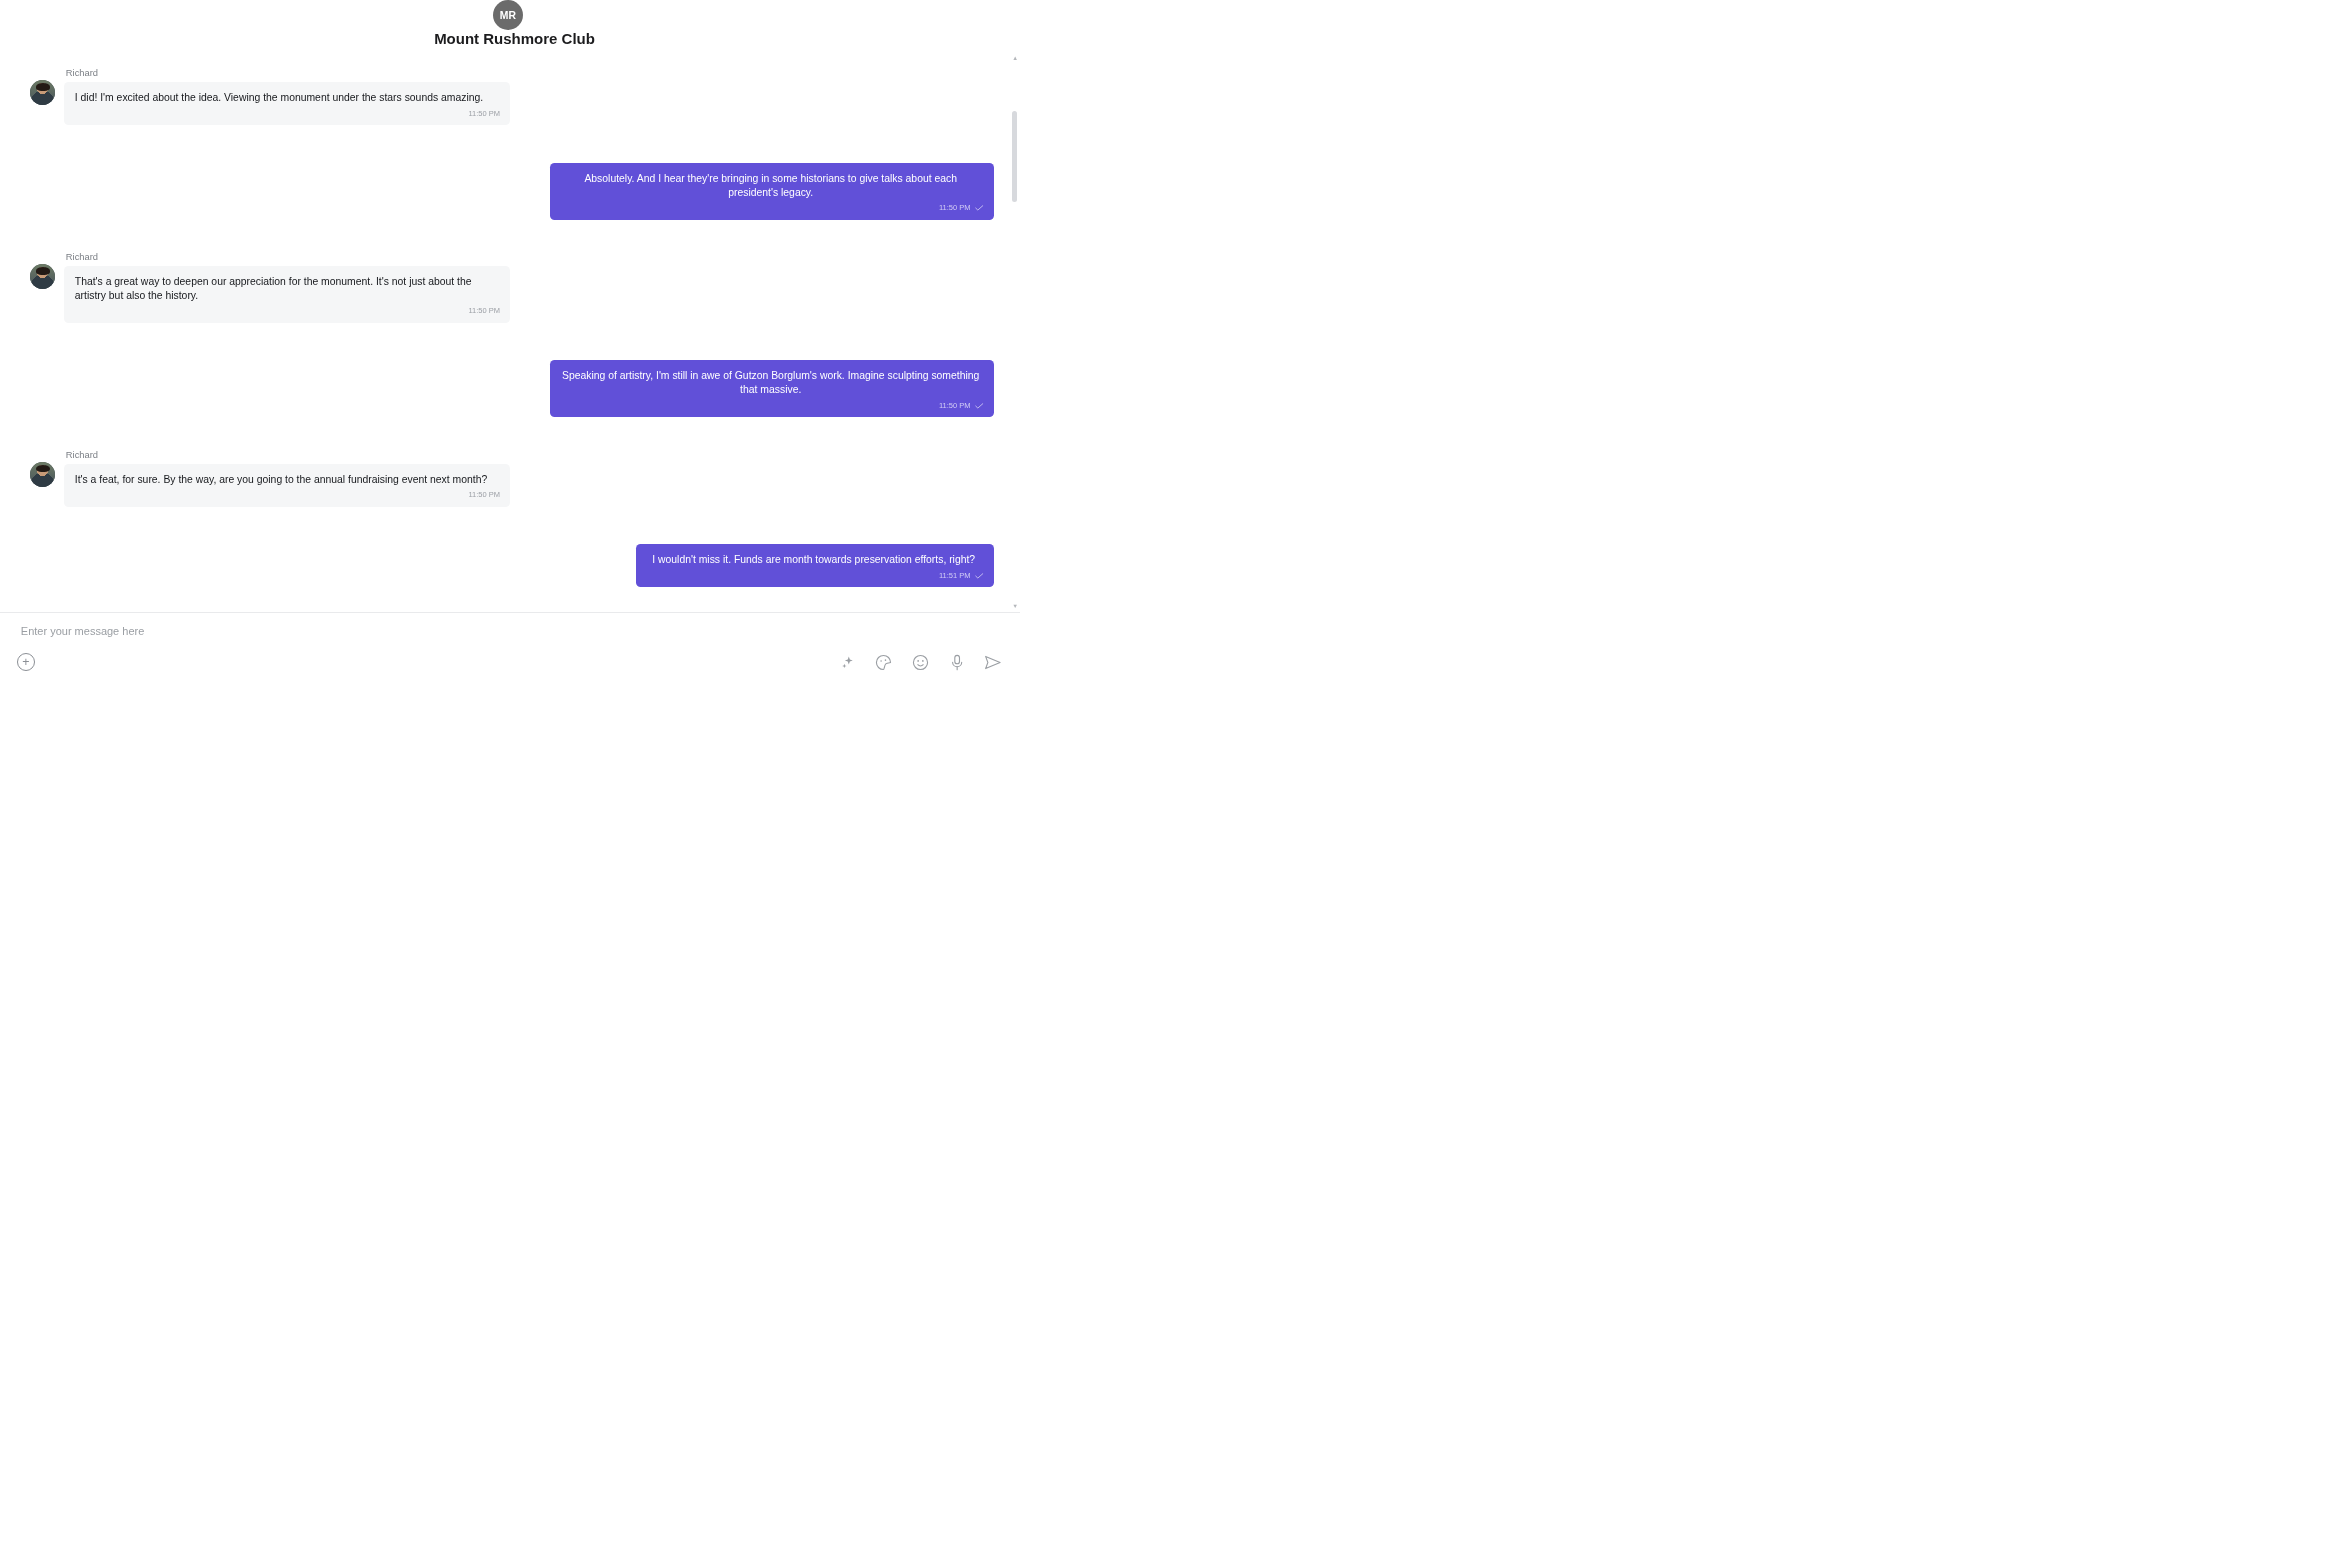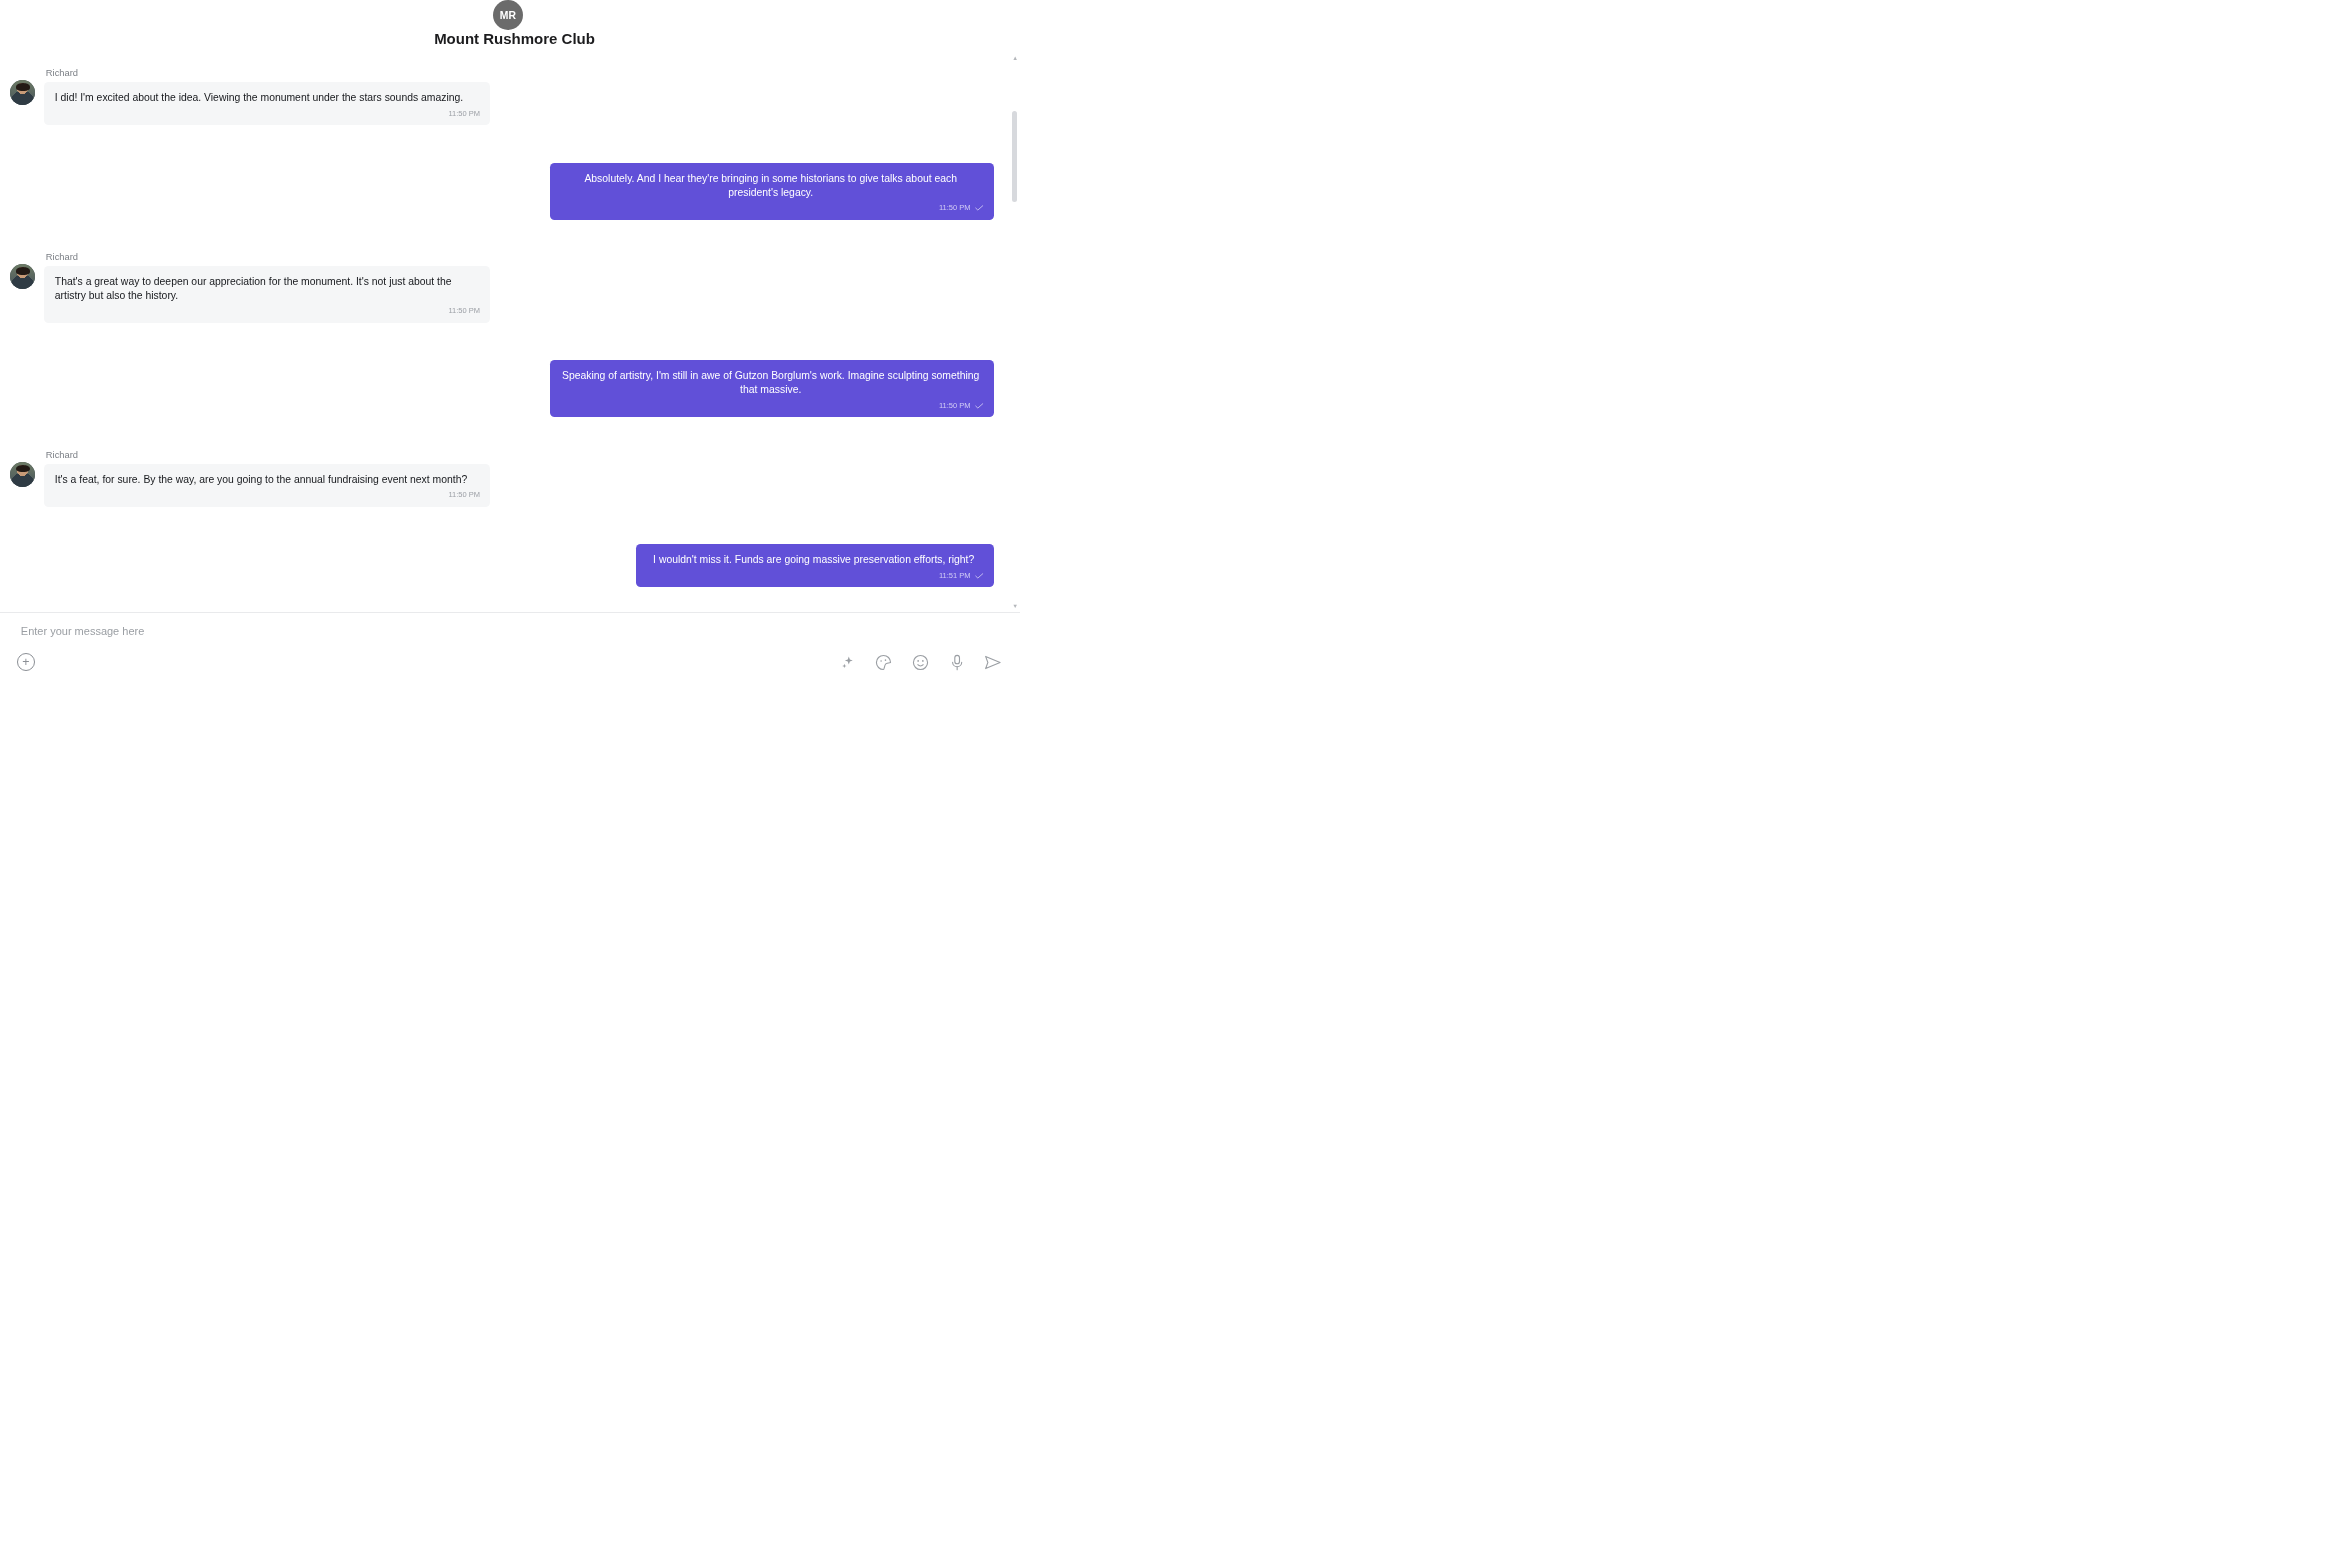--- a/index.html
+++ b/index.html
@@ -78,20 +78,21 @@
     cursor: pointer;
     color: #5b4bd6;
   }
 
   
   .convo-wrap {
     flex: 1;
     position: relative;
     overflow: hidden;
     background: #fff;
+    margin-left: 20px;
   }
   .convo {
     height: 100%;
     overflow: hidden;
     padding: 14.3px 26px 6.5px 10.4px;
   }
   .row {
     display: flex;
     margin-bottom: 2.6px;
   }
@@ -352,21 +353,21 @@
               </span>
             </div>
           </div>
         </div>
       </div>
 
       <div class="spacer-out"></div>
 
       <div class="row out">
         <div class="bubble out" style="width:358px">
-          <span class="text">I wouldn't miss it. Funds are going massive preservation efforts, right?</span>
+          <span class="text">I wouldn't miss it. Funds are month towards preservation efforts, right?</span>
           <span class="meta">
             <span>11:51 PM</span>
             <svg class="check" viewBox="0 0 14 10" fill="none">
                 <path d="M1 5.2l3.6 3.4L13 1.2" stroke="#d3cdf5" stroke-width="1.4" stroke-linecap="round" stroke-linejoin="round"></path>
               </svg>
           </span>
         </div>
       </div>
 
       <div class="spacer-in"></div>

